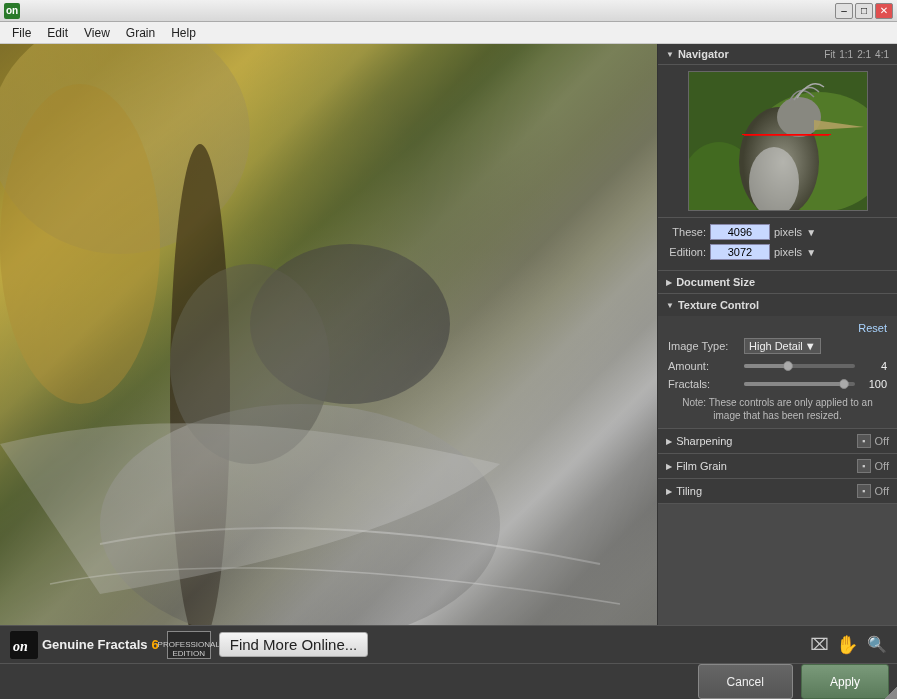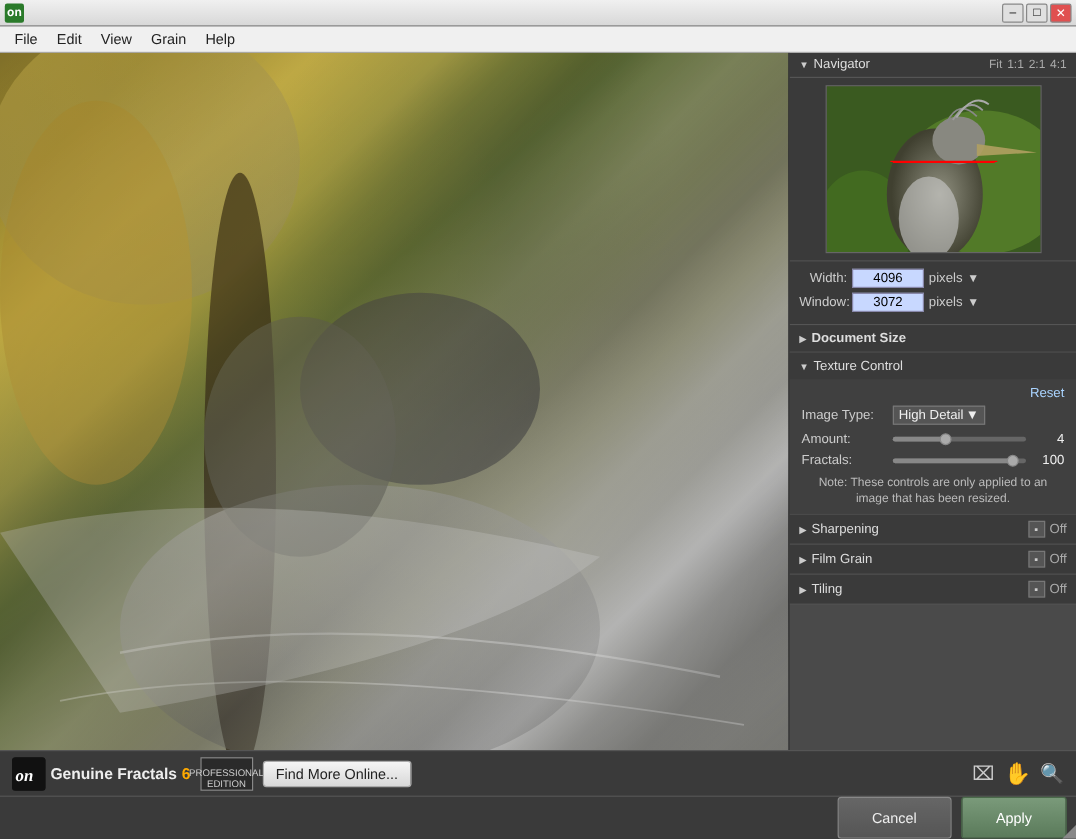--- a/index.html
+++ b/index.html
@@ -78,21 +78,21 @@
     
     .section-header {
       display: flex; align-items: center; justify-content: space-between;
       padding: 4px 8px;
       background: #3a3a3a;
       border-bottom: 1px solid #555;
       cursor: pointer;
     }
     .section-header-left { display: flex; align-items: center; gap: 4px; }
     .triangle { font-size: 8px; color: #ccc; }
-    .section-title { font-size: 11px; color: #ddd; font-weight: normal; }
+    .section-title { font-size: 11px; color: #ddd; font-weight: bold; }
     .nav-zoom-buttons { display: flex; gap: 4px; font-size: 10px; color: #aaa; }
     .nav-zoom-btn { cursor: pointer; color: #aaa; }
 
     .navigator-body {
       background: #3a3a3a;
       padding: 6px;
       display: flex; flex-direction: column; align-items: center;
       border-bottom: 1px solid #555;
     }
     .nav-thumbnail {
@@ -229,21 +229,21 @@
     .brand-name { color: #eee; font-size: 13px; font-weight: bold; }
     .brand-num { color: #ffaa00; font-size: 13px; font-weight: bold; }
     .pro-badge {
       width: 44px; height: 28px; border: 1px solid #888;
       display: flex; flex-direction: column; align-items: center; justify-content: flex-end;
       font-size: 8px; color: #ccc; background: #2a2a2a;
     }
     .find-online-btn {
       background: linear-gradient(to bottom, #f5f5f5, #d8d8d8);
       border: 1px solid #aaa; border-radius: 3px;
-      padding: 3px 10px; font-size: 12px; cursor: pointer; color: #222;
+      padding: 3px 10px; font-size: 15px; cursor: pointer; color: #222;
     }
     .bottom-tools { display: flex; align-items: center; gap: 8px; }
     .tool-icon { font-size: 16px; cursor: pointer; color: #ccc; }
 
     
     .action-buttons {
       height: 36px;
       background: #3a3a3a;
       display: flex; justify-content: flex-end;
       gap: 8px; padding: 0 8px;
@@ -382,27 +382,27 @@
           <line x1="55" y1="63" x2="140" y2="63" stroke="red" stroke-width="1.5"></line>
 
           <ellipse cx="85" cy="110" rx="25" ry="35" fill="#cccccc" opacity="0.6"></ellipse>
         </svg>
         <div class="nav-red-line"></div>
       </div>
     </div>
 
     <div class="size-fields">
       <div class="size-row">
-        <span class="size-label">Width:</span>
+        <span class="size-label">These:</span>
         <input class="size-input" type="text" value="4096" style="background: rgb(200, 216, 255); border: 1px solid rgb(136, 136, 170); color: rgb(0, 0, 0);">
         <span class="size-unit">pixels</span>
         <span class="size-dropdown">▼</span>
       </div>
       <div class="size-row">
-        <span class="size-label">Window:</span>
+        <span class="size-label">Edition:</span>
         <input class="size-input" type="text" value="3072" style="background: rgb(200, 216, 255); border: 1px solid rgb(136, 136, 170); color: rgb(0, 0, 0);">
         <span class="size-unit">pixels</span>
         <span class="size-dropdown">▼</span>
       </div>
     </div>
 
     <div class="collapsed-section">
       <div class="collapsed-header">
         <span class="triangle">▶</span>
         <span class="collapsed-title">Document Size</span>

